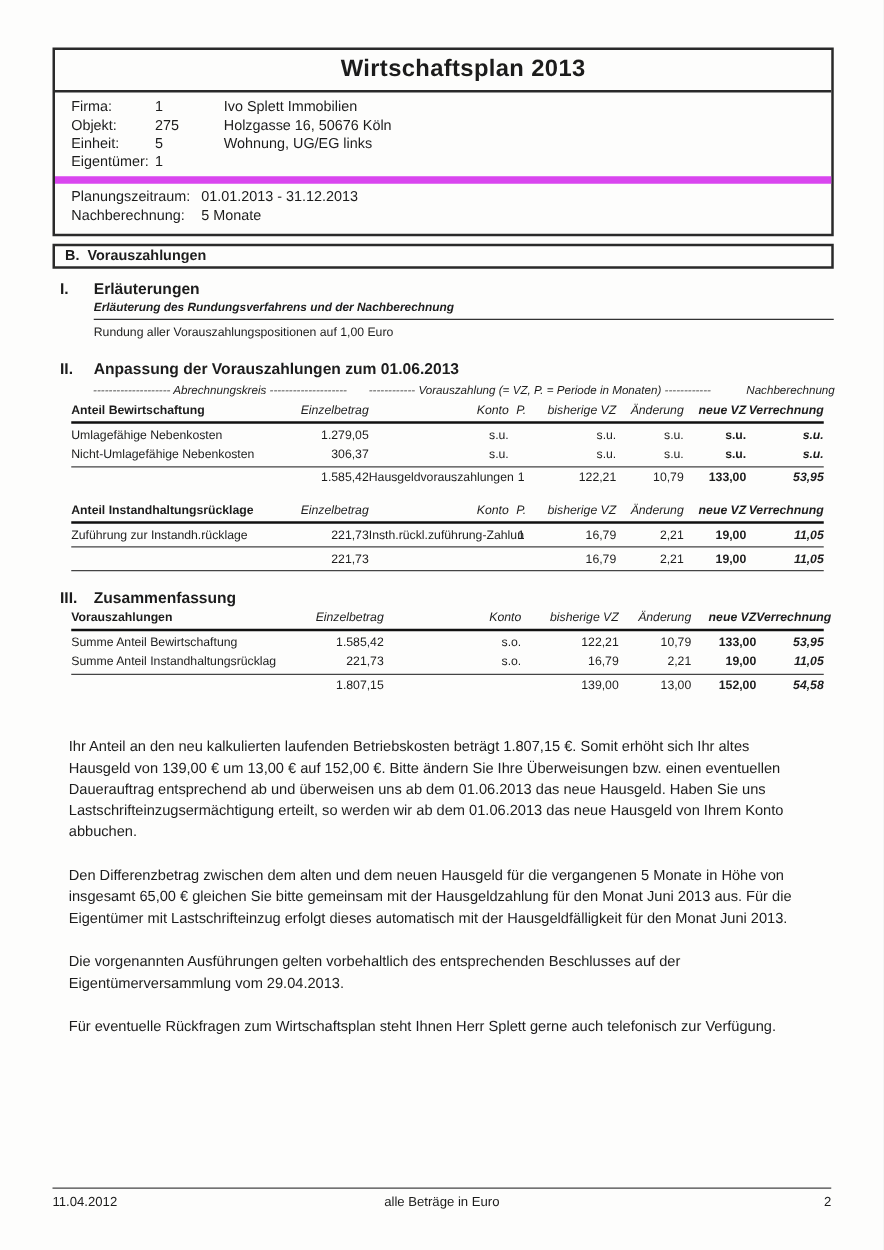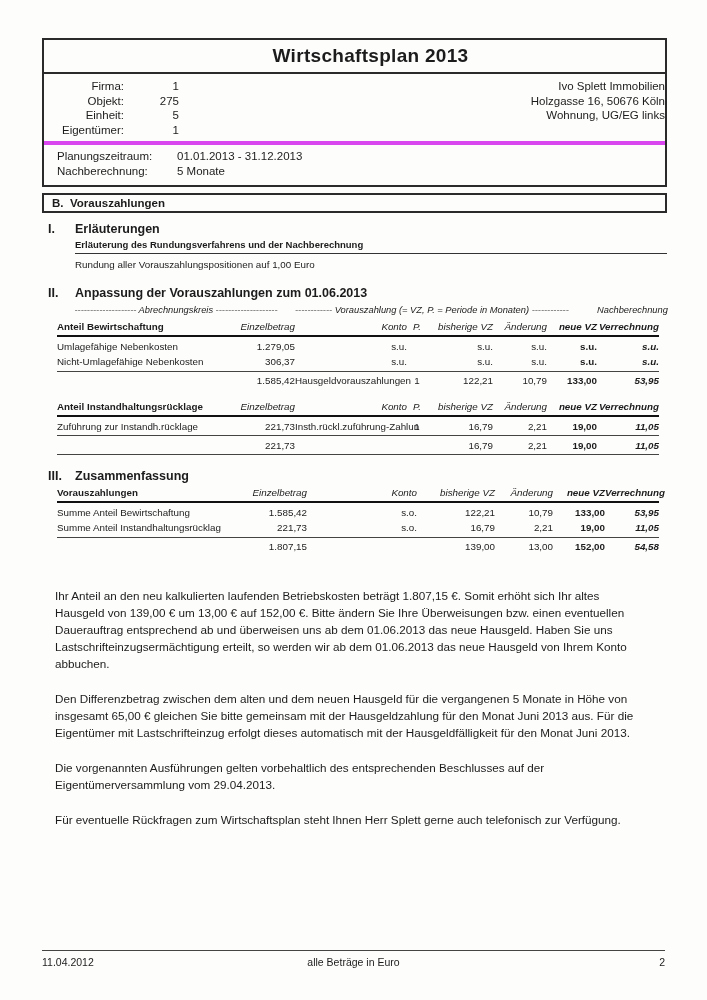--- a/index.html
+++ b/index.html
@@ -11,46 +11,46 @@
   }
   .content { position:absolute; left:42px; top:38px; width:625px; }
 
   
   .header-box { border:2px solid #2a2a2a; }
   .hb-title {
     height:32px; border-bottom:2px solid #2a2a2a;
     display:flex; align-items:center; justify-content:center;
     font-weight:bold; font-size:19px; letter-spacing:.3px;padding-left:32px;
   }
-  .hb-info { padding:5px 0 4px 13px; border-bottom:4px solid #d946ef;text-align:right; }
+  .hb-info { padding:5px 0 4px 13px; border-bottom:6px solid #d946ef; }
   .info-row { display:flex; font-size:11.5px; line-height:14.5px; }
   .info-label { width:67px; }
   .info-value { width:55px; }
   .info-desc  { flex:1; }
   .hb-period { padding:4px 0 6px 13px; }
   .period-row { display:flex; font-size:11.5px; line-height:15px; }
-  .period-label { width:120px; }
+  .period-label { width:104px; }
 
   
   .b-box {
     margin-top:6px; border:2px solid #2a2a2a;
     padding:2px 0 2px 8px; font-weight:bold; font-size:11.5px;
     display:flex;
   }
   .b-num { width:18px; }
 
   
   .sec-head { display:flex; font-weight:bold; font-size:12.5px; }
   .sec-head.s1 { margin-top:9px; }
   .sec-head.s2 { margin-top:15px; }
   .sec-head.s3 { margin-top:14px; }
   .sec-num { width:33px; padding-left:6px; box-sizing:border-box; }
 
   .s1-content { margin-left:33px; }
-  .sub-title { font-size:9.5px; font-weight:bold; margin-top:3px; }
+  .sub-title { font-size:9.5px; font-weight:bold; margin-top:3px;font-style:italic; }
   .rule { border-top:1.5px solid #333; margin-top:3px; }
   .exp-line { font-size:9.8px; margin-top:4px; line-height:13px; }
 
   
   .tbl { margin-left:15px; width:602px; font-size:9.8px; line-height:13px; }
   .trow { display:flex; white-space:nowrap; }
   .c1{width:160px;} .c2{width:78px;text-align:right;} .c3{width:112px;text-align:right;}
   .c4{width:20px;text-align:center;} .c5{width:66px;text-align:right;}
   .c6{width:54px;text-align:right;} .c7{width:50px;text-align:right;}
   .c8{width:62px;text-align:right;}

